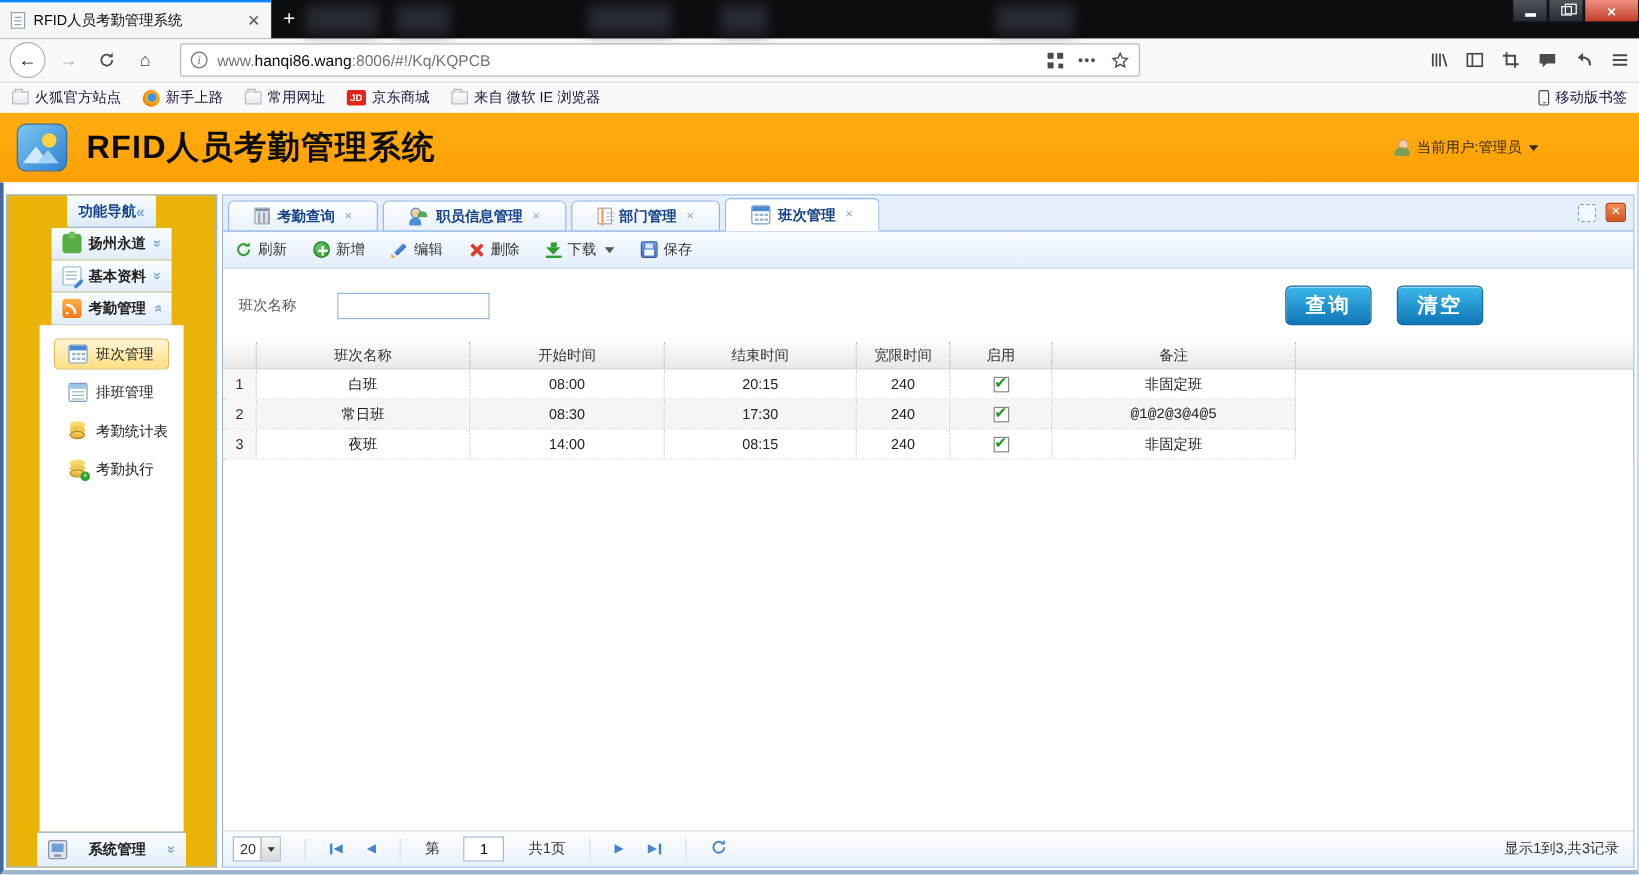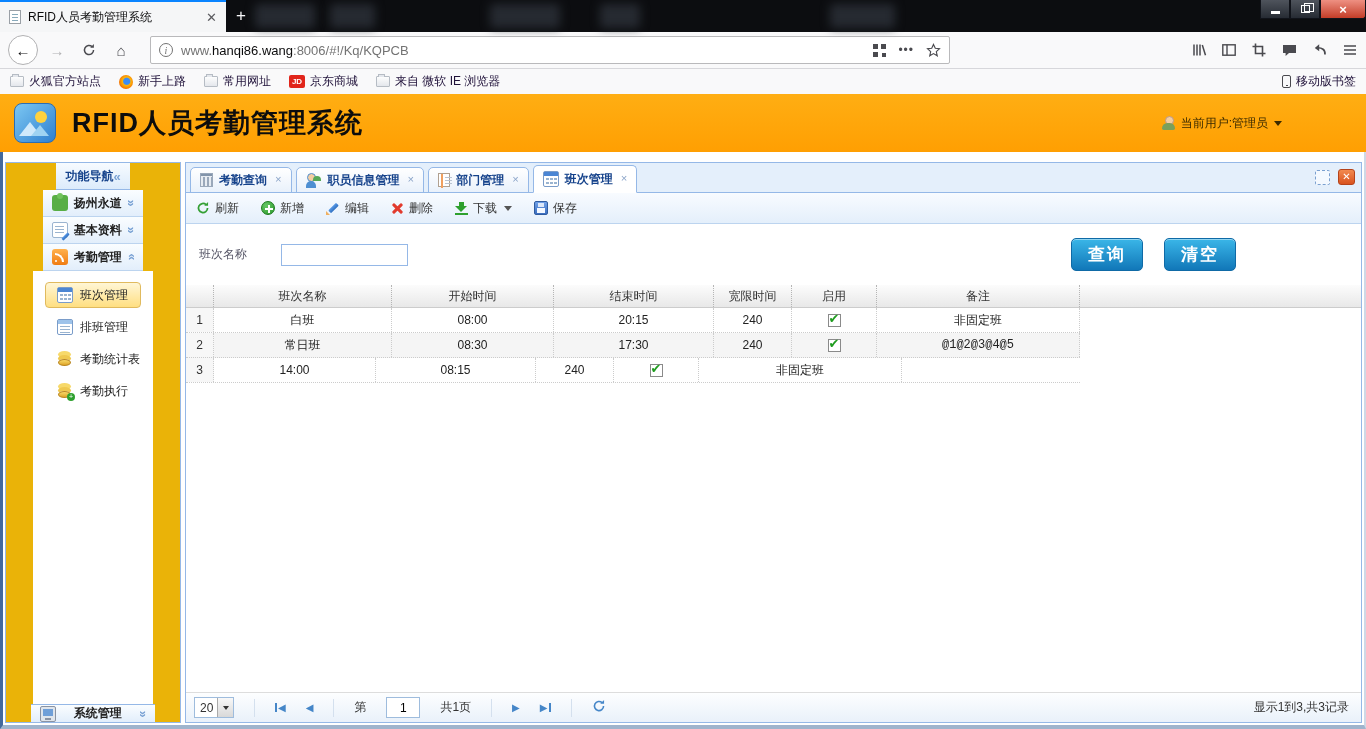--- a/index.html
+++ b/index.html
@@ -72,21 +72,21 @@
   
   .sidebar { width:176px; flex:0 0 auto; border:1px solid #95b8e7; display:flex; flex-direction:column; background:#eab308;align-items:center; }
   .side-title { height:27px; flex:0 0 auto; background:linear-gradient(#f7fbff,#dcebfb); border-bottom:1px solid #95b8e7; display:flex; align-items:center; padding:0 9px; font-size:12px; font-weight:bold; color:#15428b; }
   .side-title .arr { margin-left:auto; color:#7aa2d4; font-size:13px; font-weight:bold; }
   .side-sec { height:27px; flex:0 0 auto; background:linear-gradient(#fafdff,#e2eefb); border-bottom:1px solid #bcd4ef; display:flex; align-items:center; gap:6px; padding:0 9px; font-size:12px; font-weight:bold; color:#222; }
   .side-sec .arr2 { margin-left:auto; color:#7aa2d4; font-size:12px; font-weight:bold; display:inline-block; transform:rotate(90deg); }
   .side-sec .arr2.up { transform:rotate(-90deg); }
   .side-menu { flex:1; background:#fff; padding-top:11px; display:flex; flex-direction:column; gap:6px; min-height:0; }
   .side-item { height:26px; margin:0 12px; flex:0 0 auto; display:flex; align-items:center; gap:7px; padding-left:11px; font-size:12px; color:#222; border:1px solid transparent; border-radius:4px; }
   .side-item.sel { background:linear-gradient(#fff6d6,#ffdf82); border-color:#e0ba5e; }
-  .side-bottom { height:18px; flex:0 0 auto; border-top:1px solid #95b8e7; background:linear-gradient(#fafdff,#e2eefb); display:flex; align-items:center; gap:18px; padding:0 9px; font-size:12px; font-weight:bold; color:#222; }
+  .side-bottom { height:29px; flex:0 0 auto; border-top:1px solid #95b8e7; background:linear-gradient(#fafdff,#e2eefb); display:flex; align-items:center; gap:18px; padding:0 9px; font-size:12px; font-weight:bold; color:#222; }
   .side-bottom .arr2 { margin-left:auto; color:#7aa2d4; font-size:12px; font-weight:bold; display:inline-block; transform:rotate(90deg); }
 
   
   .i16 { width:16px; height:16px; flex:0 0 auto; position:relative; }
   .icon-puzzle { background:#57ae45; border-radius:3px; }
   .icon-puzzle::before { content:""; position:absolute; top:-2px; left:5px; width:6px; height:6px; border-radius:50%; background:#6fc25c; }
   .icon-note { background:#fff; border:1px solid #9ab4d0; border-radius:2px; }
   .icon-note::before { content:""; position:absolute; left:2px; top:3px; width:9px; height:1px; background:#9ab4d0; box-shadow:0 3px 0 #9ab4d0,0 6px 0 #9ab4d0; }
   .icon-note::after { content:""; position:absolute; right:-3px; bottom:-1px; width:9px; height:3px; background:linear-gradient(#5a9be8,#2f6fc0); transform:rotate(-45deg); border-radius:1px; }
   .icon-rss { background:linear-gradient(#ffb14d,#f07c12); border-radius:3px; }
@@ -109,21 +109,21 @@
   .icon-people::before { content:""; position:absolute; left:1px; top:1px; width:7px; height:7px; border-radius:50%; background:#f3cda2; border:1px solid #4e8fd2; }
   .icon-people::after { content:""; position:absolute; left:0; bottom:0; width:10px; height:7px; border-radius:5px 5px 0 0; background:#4e8fd2; box-shadow:6px -6px 0 -1px #56a856; }
   .icon-memo { background:#fff; border:1px solid #b0a090; }
   .icon-memo::before { content:""; position:absolute; left:2px; top:0; width:2px; height:14px; background:#f0a060; }
   .icon-memo::after { content:""; position:absolute; left:6px; top:3px; width:7px; height:1px; background:#b9c4d2; box-shadow:0 3px 0 #b9c4d2,0 6px 0 #b9c4d2; }
 
   
   .splitter { width:4px; flex:0 0 auto; }
   .main { flex:1; border:1px solid #95b8e7; display:flex; flex-direction:column; background:#fff; min-width:0; }
   .ctabs { height:30px; flex:0 0 auto; background:#e4effb; border-bottom:1px solid #95b8e7; display:flex; align-items:flex-end; padding-left:4px; gap:4px; position:relative; }
-  .ctab { height:26px; margin-bottom:-1px; display:flex; align-items:center; gap:6px; padding:0 9px; border:1px solid #95b8e7; border-bottom:1px solid #95b8e7; border-radius:5px 5px 0 0; background:linear-gradient(#ffffff,#e9f1fb); font-size:12px; font-weight:bold; color:#15428b;font-family:Liberation Mono, monospace; }
+  .ctab { height:26px; margin-bottom:-1px; display:flex; align-items:center; gap:6px; padding:0 21px; border:1px solid #95b8e7; border-bottom:1px solid #95b8e7; border-radius:5px 5px 0 0; background:linear-gradient(#ffffff,#e9f1fb); font-size:12px; font-weight:bold; color:#15428b; }
   .ctab.active { background:#fff; border-bottom:1px solid #fff; height:28px; }
   .ctab .x { color:#8aa4c8; font-size:11px; font-weight:normal; margin-left:2px; }
   .ctab-tools { position:absolute; right:6px; top:6px; display:flex; gap:8px; align-items:center; }
   .tool-expand { width:15px; height:15px; border:1px dashed #7aa0d0; background:#f4f9ff; border-radius:2px; }
   .tool-close { width:17px; height:16px; border-radius:3px; background:linear-gradient(#f28a4f,#d9531e); border:1px solid #b5431a; color:#fff; font-size:10px; font-weight:bold; display:flex; align-items:center; justify-content:center; line-height:1; }
 
   .ctoolbar { height:31px; flex:0 0 auto; background:linear-gradient(#f8fbff,#e4effb); border-bottom:1px solid #bcd4ef; display:flex; align-items:center; padding:0 10px; gap:22px; font-size:12px; color:#333; }
   .tbtn { display:flex; align-items:center; gap:5px; }
   .icon-refresh { color:#35a035; }
   .icon-add { width:14px; height:14px; border-radius:50%; background:radial-gradient(circle at 35% 30%,#66c766,#2c9a2c); border:1px solid #1e7a1e; position:relative; }
@@ -440,20 +440,21 @@
           <span class="gr-cell c4">240</span>
           <span class="gr-cell c5">
               <span class="chkbox">
                 <span class="chkmark">✔</span>
               </span>
             </span>
           <span class="gr-cell c6">@1@2@3@4@5</span>
         </div>
         <div class="grid-row">
           <span class="gr-cell c0 numcell">3</span>
+          <span class="gr-cell c1">夜班</span>
           <span class="gr-cell c2">14:00</span>
           <span class="gr-cell c3">08:15</span>
           <span class="gr-cell c4">240</span>
           <span class="gr-cell c5">
               <span class="chkbox">
                 <span class="chkmark">✔</span>
               </span>
             </span>
           <span class="gr-cell c6">非固定班</span>
         </div>

